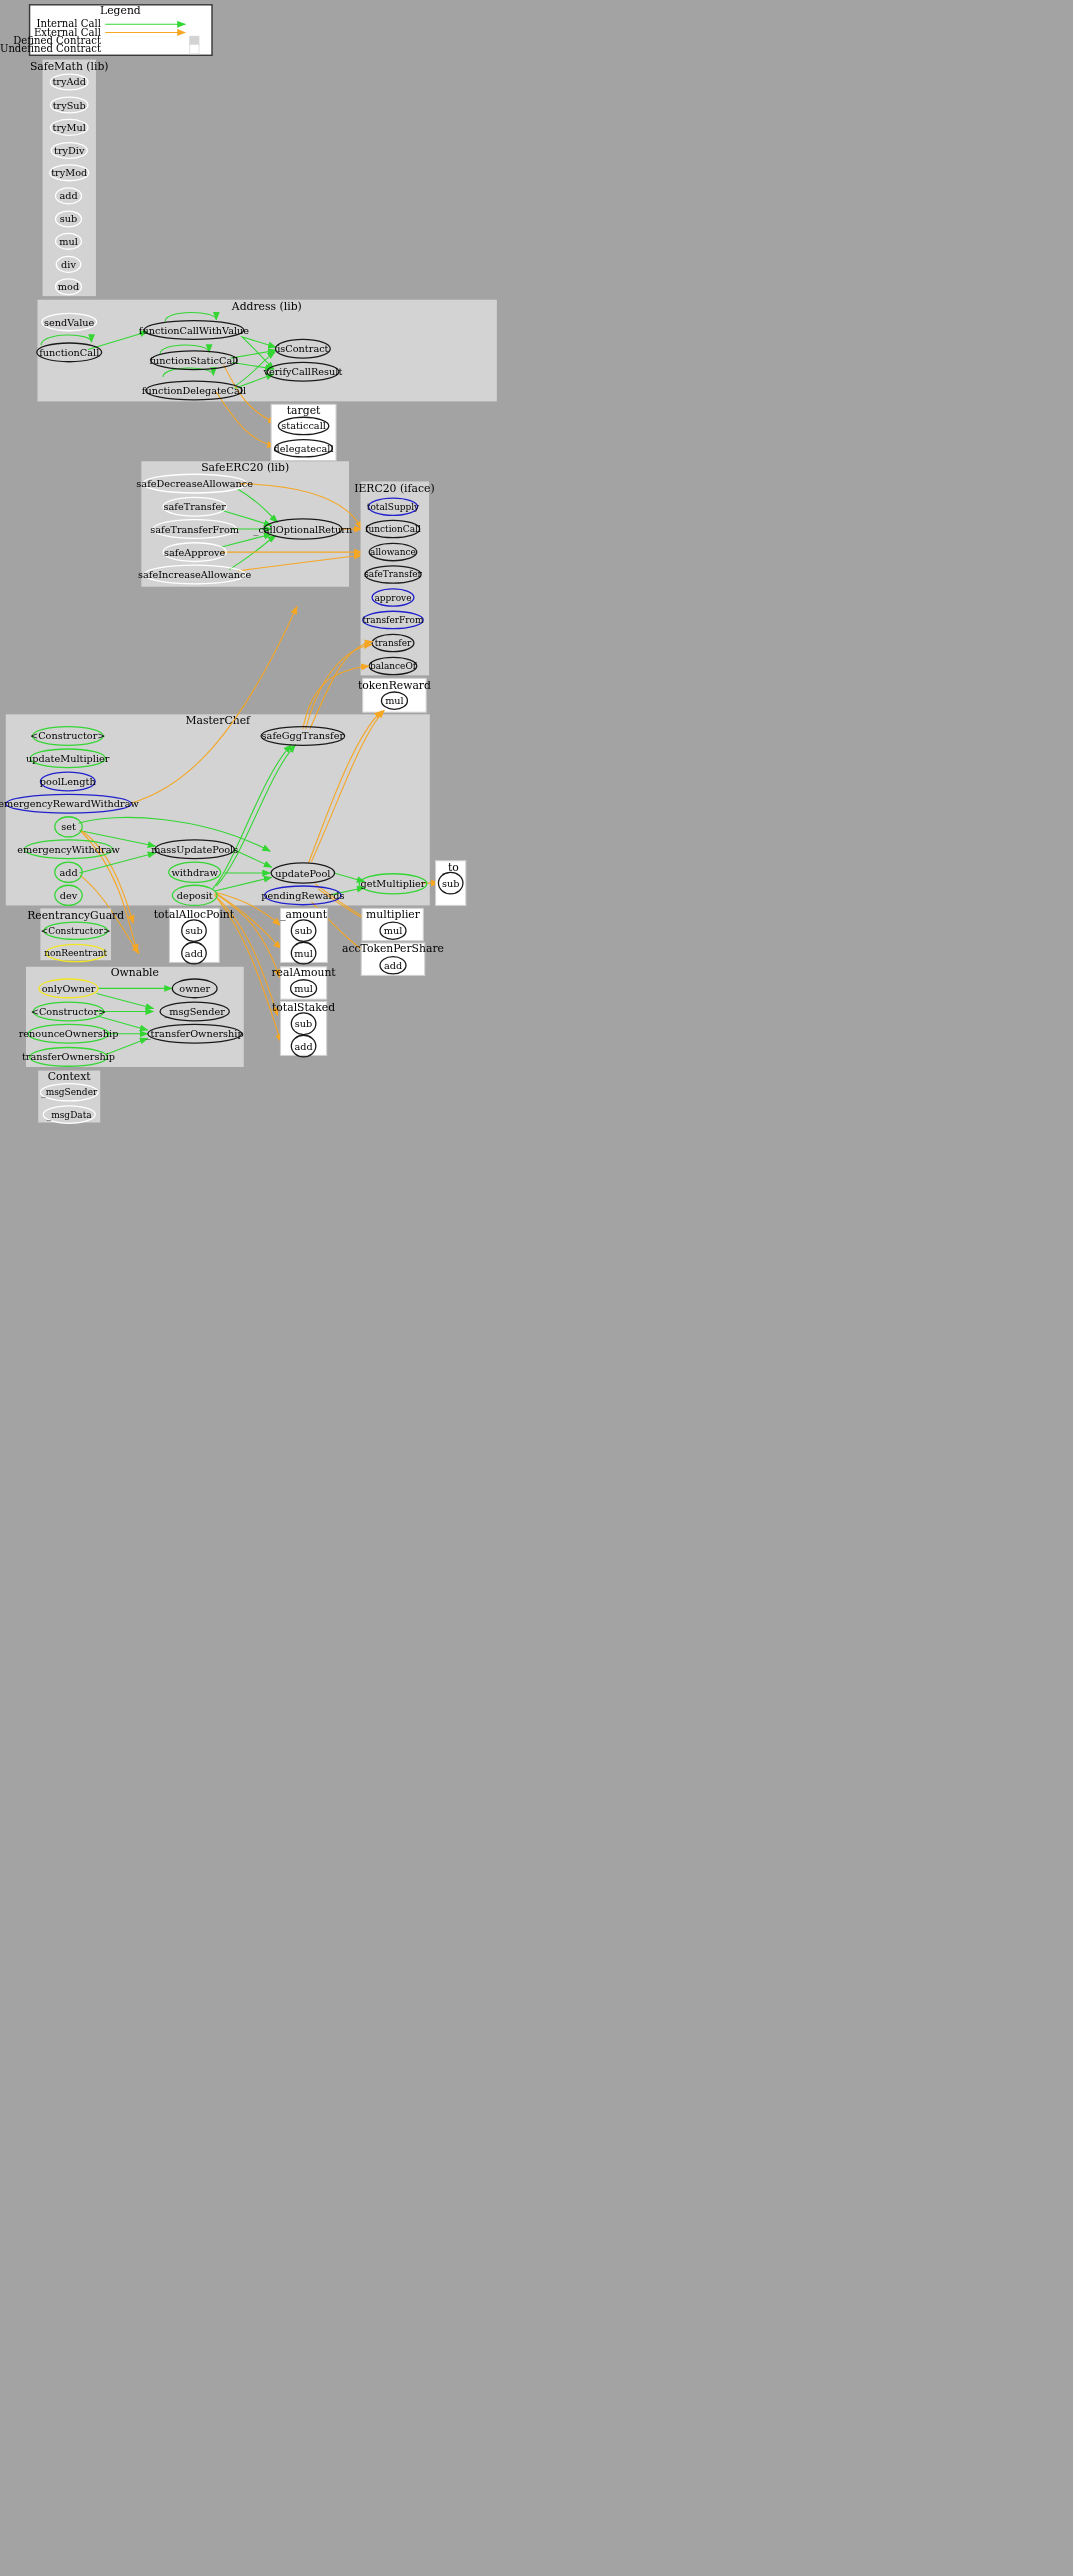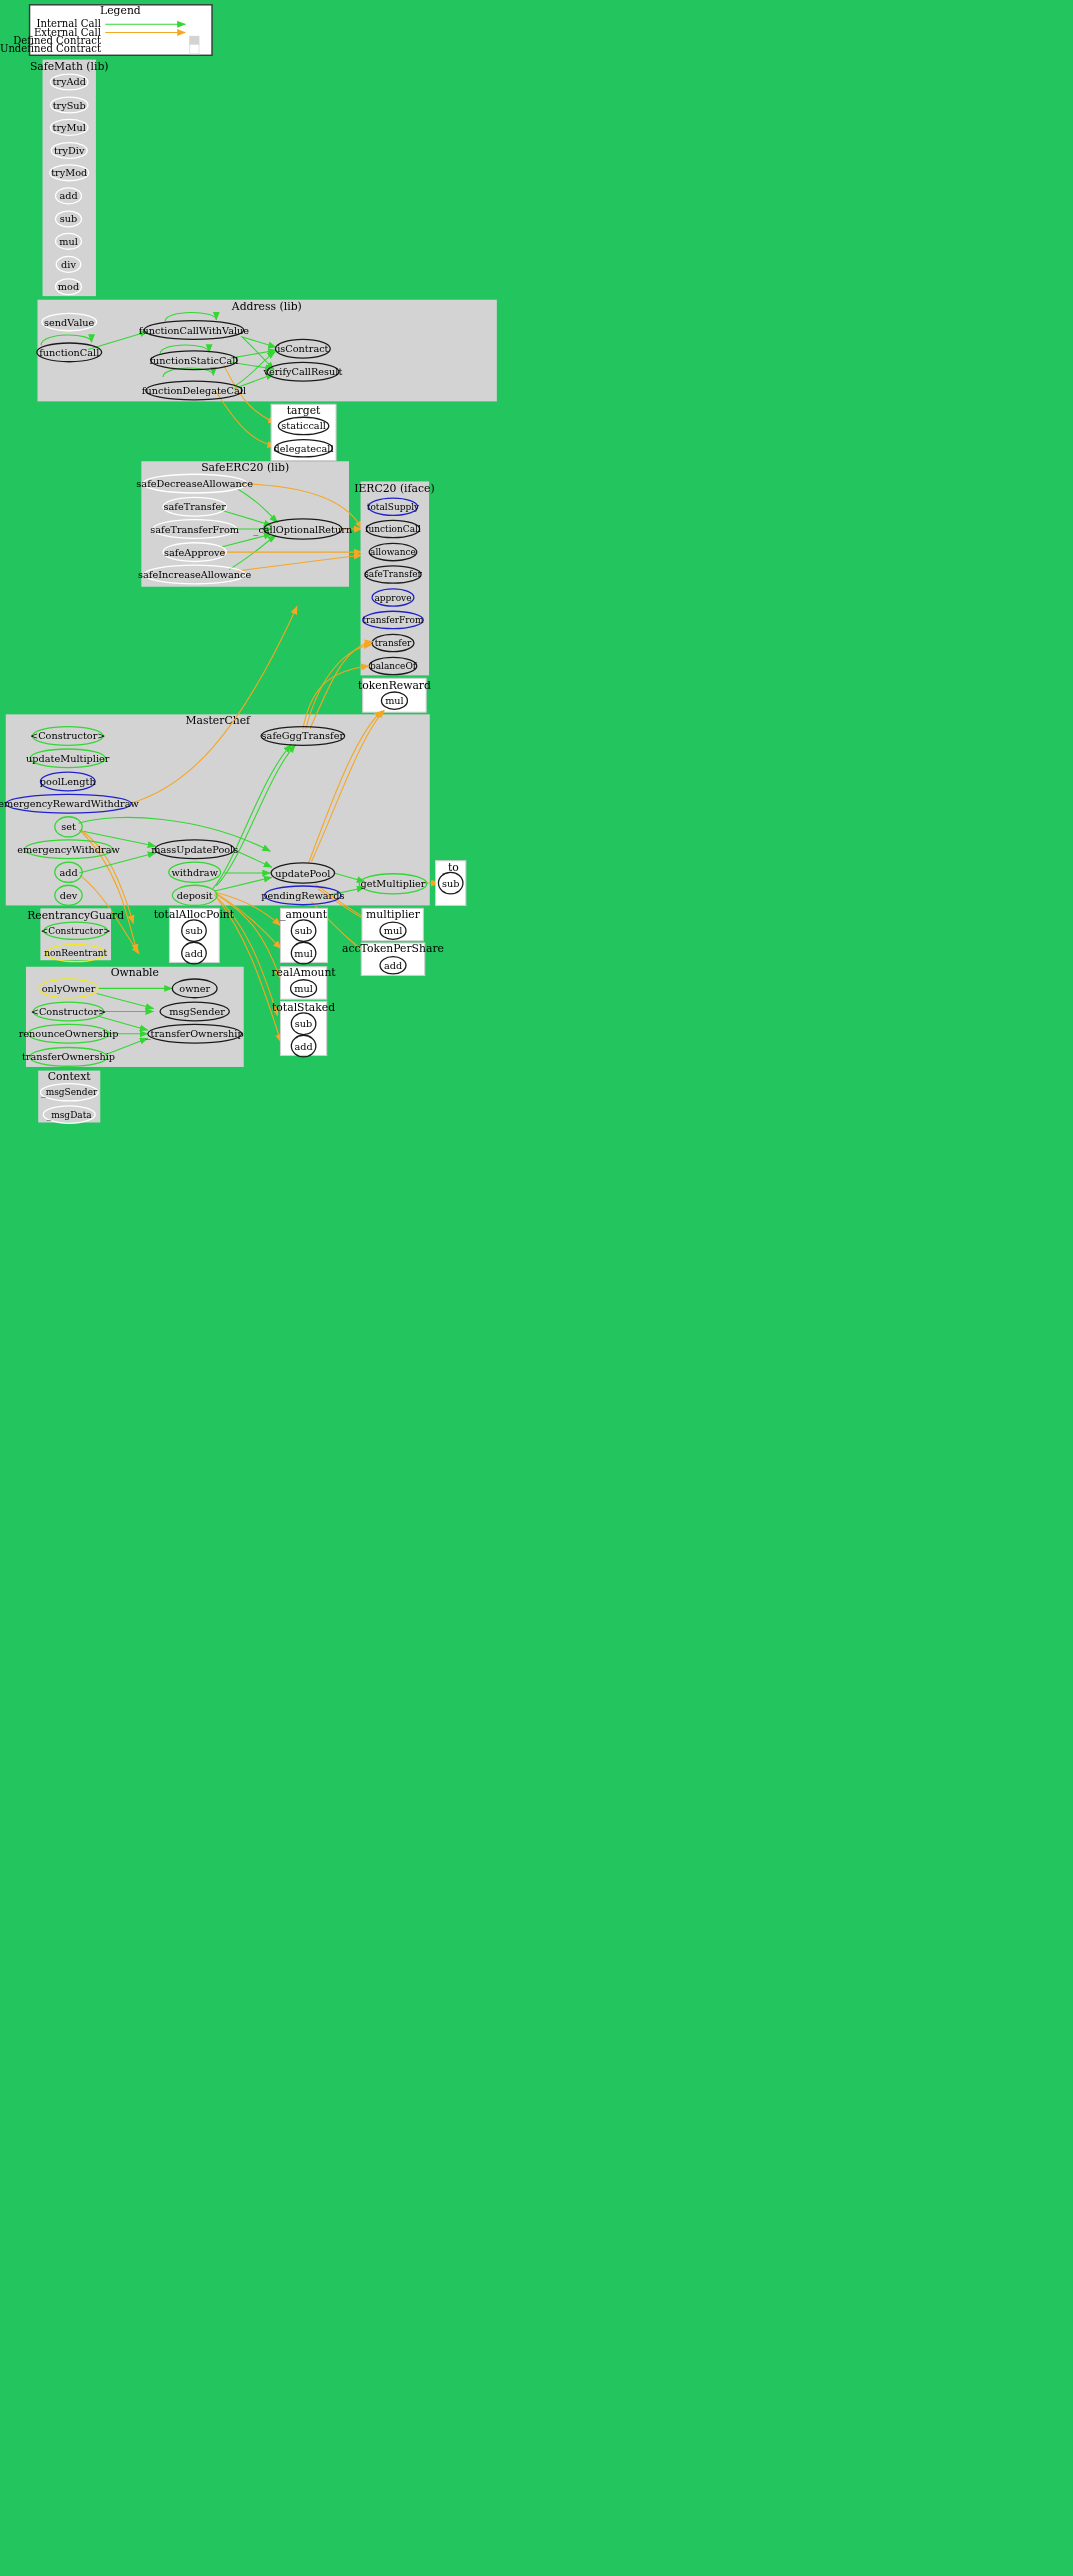--- a/index.html
+++ b/index.html
@@ -1,17 +1,17 @@
 <!DOCTYPE html>
 <html style="font-size:11.5px"><head>
 <meta charset="utf-8">
 <style>
   html,body{margin:0;padding:0;background:#ffffff;}
   body{font-family:"DejaVu Serif","Liberation Serif",serif;}
-  #stage{position:relative;width:1073px;height:2576px;background:#22c55e;overflow:hidden;}
+  #stage{position:relative;width:1073px;height:2576px;background:#a3a3a3;overflow:hidden;}
   svg{display:block;}
   .clusterbox{fill:#d3d3d3;stroke:none;}
   .plainbox{fill:#ffffff;stroke:#d0d0d0;stroke-width:1.5;}
   .legendbox{fill:#ffffff;stroke:#3a3a3a;stroke-width:2;}
   .cl-title{font-size:15px;fill:#000;text-anchor:middle;dominant-baseline:middle;}
   .node-label{font-size:13.5px;fill:#000;text-anchor:middle;dominant-baseline:central;}
   .node-label.sm{font-size:12.5px;}
   .legend-label{font-size:14px;fill:#000;text-anchor:end;dominant-baseline:middle;}
   .legend-title{font-size:15px;fill:#000;text-anchor:middle;dominant-baseline:middle;}
   ellipse{fill:none;}

